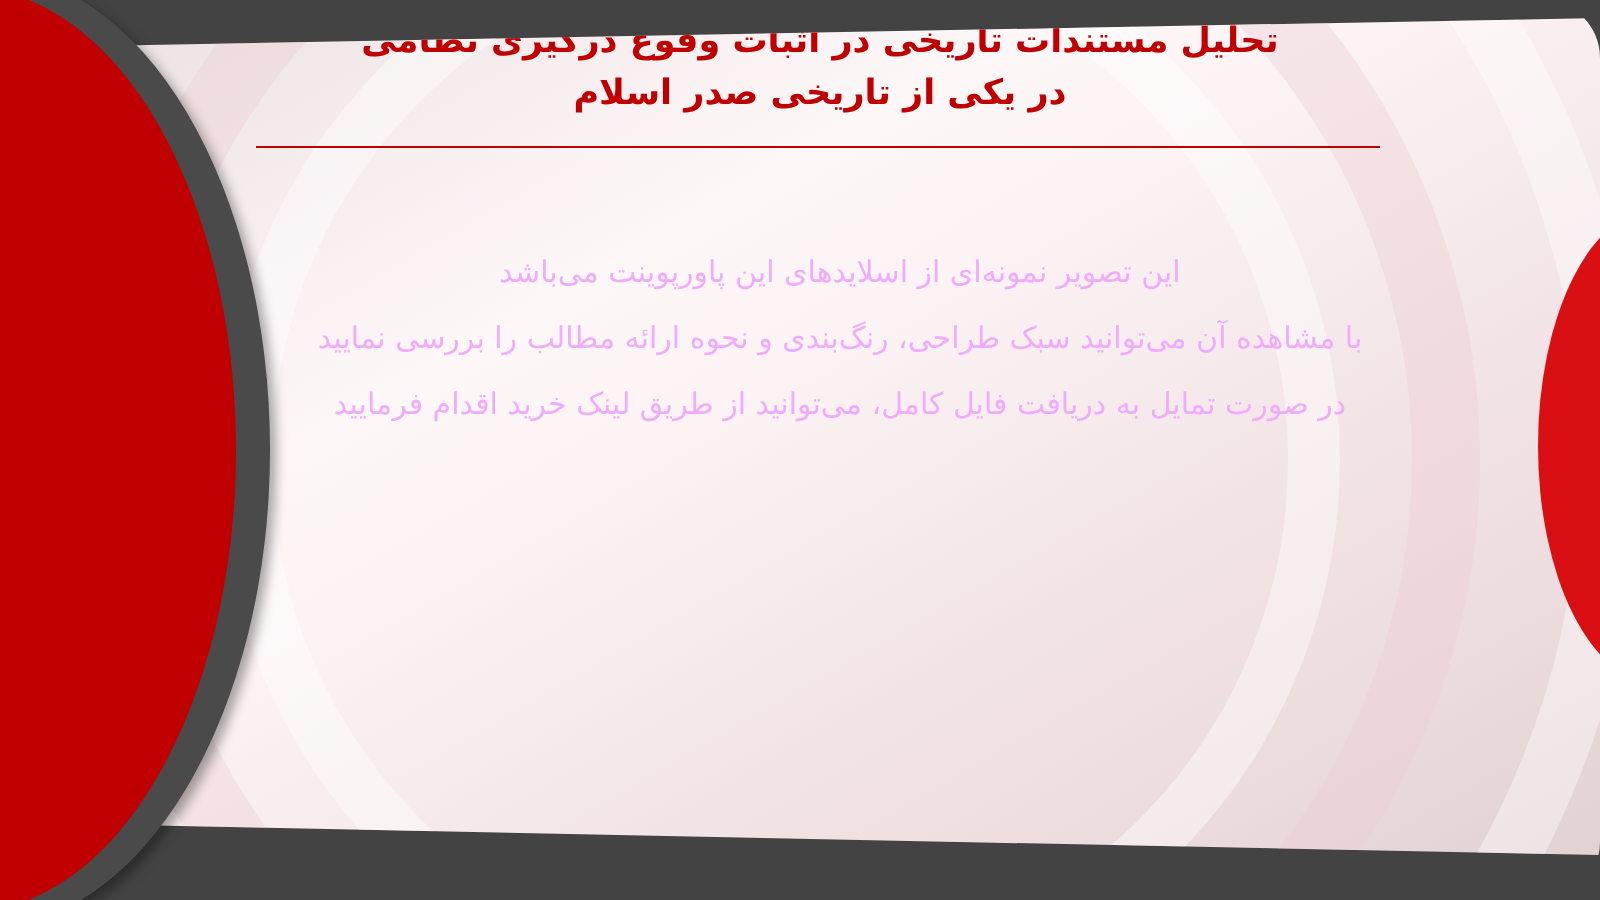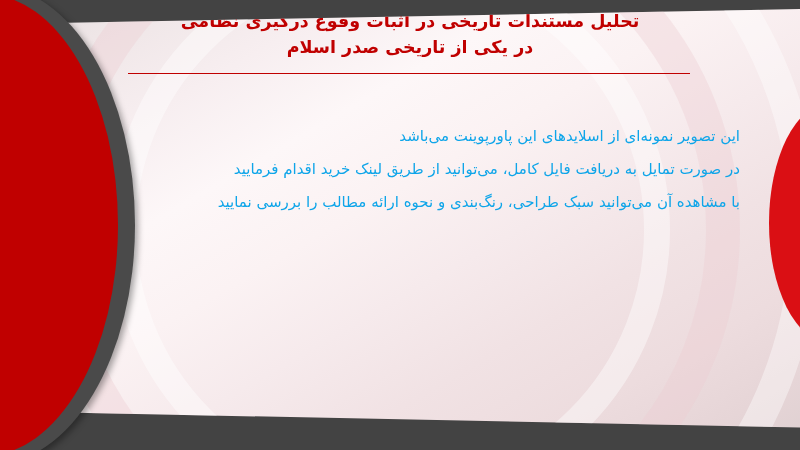--- a/index.html
+++ b/index.html
@@ -25,20 +25,21 @@
 
   
   .panel-clip {
     position: absolute;
     left: 0;
     top: 0;
     width: 800px;
     height: 450px;
     clip-path: polygon(3.4% 5.2%, 100% 2.0%, 100% 95.0%, 3.4% 91.5%);
     overflow: hidden;
+    border-radius: 29px;
   }
   .panel-bg {
     position: absolute;
     inset: 0;
     background:
       linear-gradient(150deg,
         #e2dedf 0%,
         #efe6e7 10%,
         #f7eef0 22%,
         #fdf7f8 34%,
@@ -126,23 +127,23 @@
     height: 0;
     border-top: 1.6px solid #c00000;
   }
 
   
   .body-block {
     position: absolute;
     left: 100px;
     top: 120px;
     width: 640px;
-    text-align: right;
+    text-align: center;
     direction: rtl;
-    color: #0ea5e9;
+    color: #f0abfc;
     font-size: 15px;
     line-height: 33px;
     font-weight: normal;
   }
   .body-line { display: block; white-space: nowrap; }
 </style>
 </head>
 <body>
 
 <div id="slide">
@@ -168,21 +169,21 @@
 
     <div class="title-block">
       <span class="title-line">تحلیل مستندات تاریخی در اثبات وقوع درگیری نظامی</span>
       <span class="title-line">در یکی از تاریخی صدر اسلام</span>
     </div>
 
     <div class="title-rule"></div>
 
     <div class="body-block">
       <span class="body-line">این تصویر نمونه‌ای از اسلایدهای این پاورپوینت می‌باشد</span>
+      <span class="body-line">با مشاهده آن می‌توانید سبک طراحی، رنگ‌بندی و نحوه ارائه مطالب را بررسی نمایید</span>
       <span class="body-line">در صورت تمایل به دریافت فایل کامل، می‌توانید از طریق لینک خرید اقدام فرمایید</span>
-      <span class="body-line">با مشاهده آن می‌توانید سبک طراحی، رنگ‌بندی و نحوه ارائه مطالب را بررسی نمایید</span>
     </div>
   </div>
 
   <div class="ellipse-left-stroke"></div>
   <div class="ellipse-left-fill"></div>
 
 </div>
 
 </body></html>

